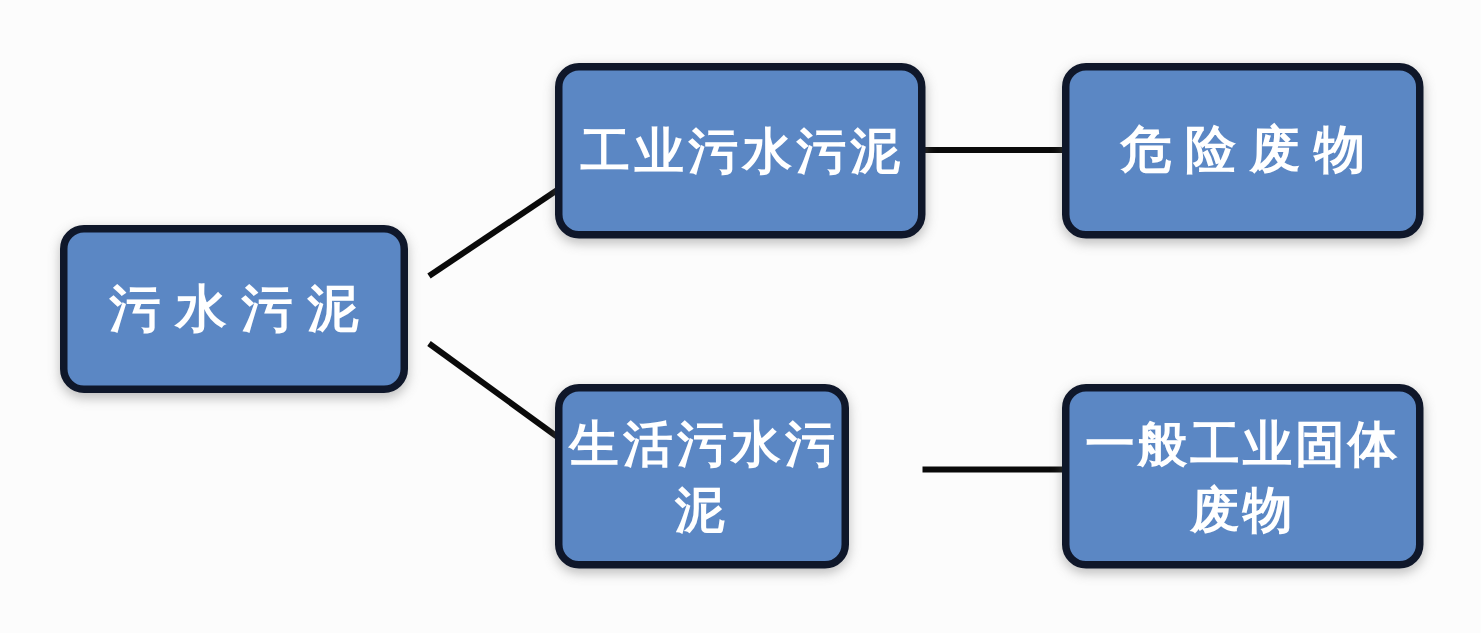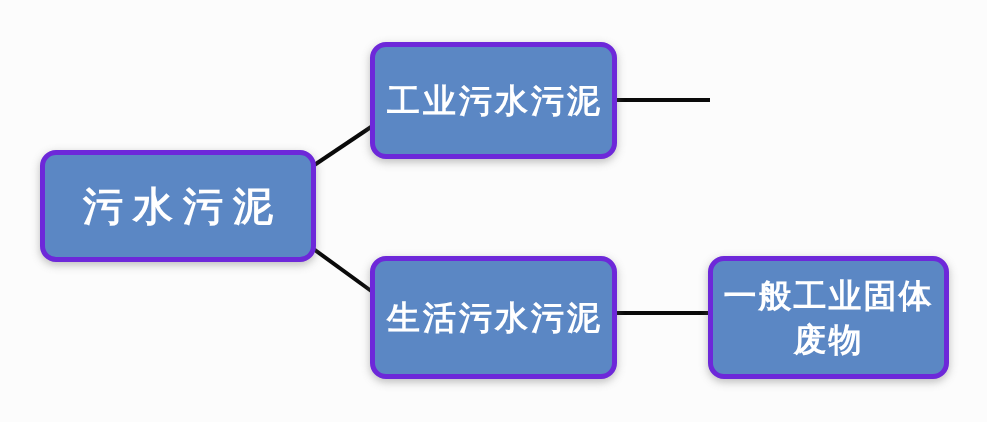--- a/index.html
+++ b/index.html
@@ -21,37 +21,37 @@
     left: 0;
     top: 0;
     width: 987px;
     height: 422px;
     pointer-events: none;
   }
   .node {
     position: absolute;
     box-sizing: border-box;
     background: #5b87c4;
-    border: 5px solid #6d28d9;
+    border: 5px solid #0f172a;
     border-radius: 16px;
     box-shadow: 0 3px 8px rgba(110, 110, 110, 0.45);
     display: flex;
     align-items: center;
     justify-content: center;
     text-align: center;
     color: #ffffff;
     font-weight: bold;
     line-height: 1.32;
   }
   .node-root {
     left: 40px;
     top: 150px;
-    width: 276px;
+    width: 232px;
     height: 112px;
-    font-size: 40px;
+    font-size: 34px;
     letter-spacing: 10px;
     text-indent: 10px; 
   }
   .node-industrial {
     left: 370px;
     top: 42px;
     width: 247px;
     height: 117px;
     font-size: 33px;
     letter-spacing: 3px;
@@ -62,21 +62,21 @@
     top: 42px;
     width: 241px;
     height: 117px;
     font-size: 34px;
     letter-spacing: 9px;
     text-indent: 9px;
   }
   .node-domestic {
     left: 370px;
     top: 256px;
-    width: 247px;
+    width: 196px;
     height: 123px;
     font-size: 33px;
     letter-spacing: 3px;
     text-indent: 3px;
   }
   .node-general {
     left: 708px;
     top: 256px;
     width: 241px;
     height: 123px;
@@ -103,20 +103,23 @@
   </svg>
 
   <div class="node node-root">
     <span class="node-label">污水污泥</span>
   </div>
 
   <div class="node node-industrial">
     <span class="node-label">工业污水污泥</span>
   </div>
 
+  <div class="node node-hazardous">
+    <span class="node-label">危险废物</span>
+  </div>
 
   <div class="node node-domestic">
     <span class="node-label">生活污水污泥</span>
   </div>
 
   <div class="node node-general">
     <span class="node-label">一般工业固体废物</span>
   </div>
 
 </div>

